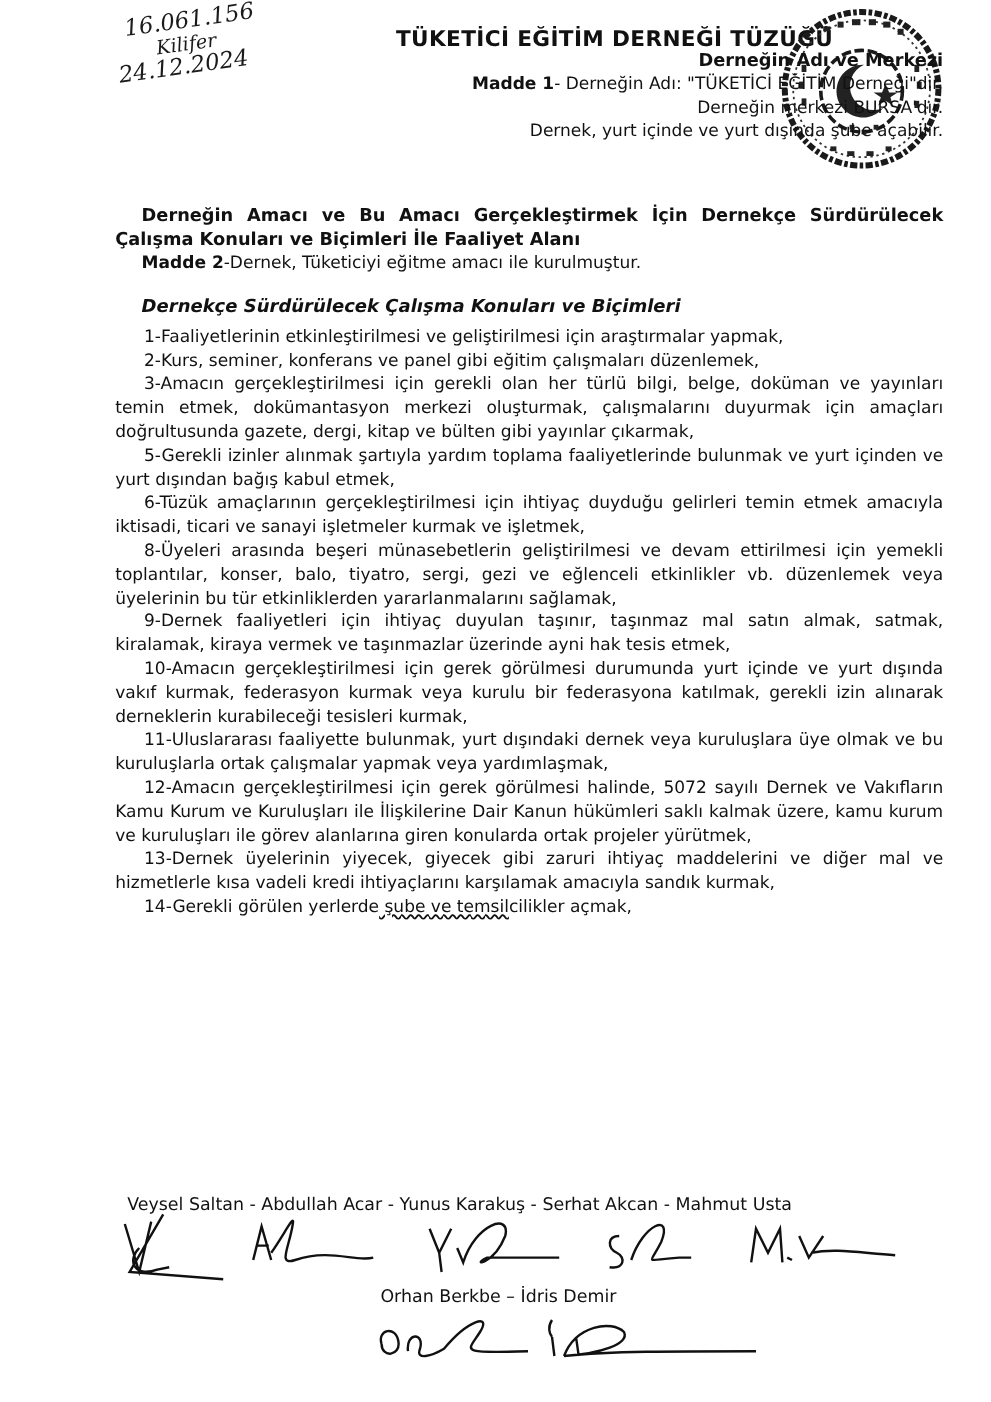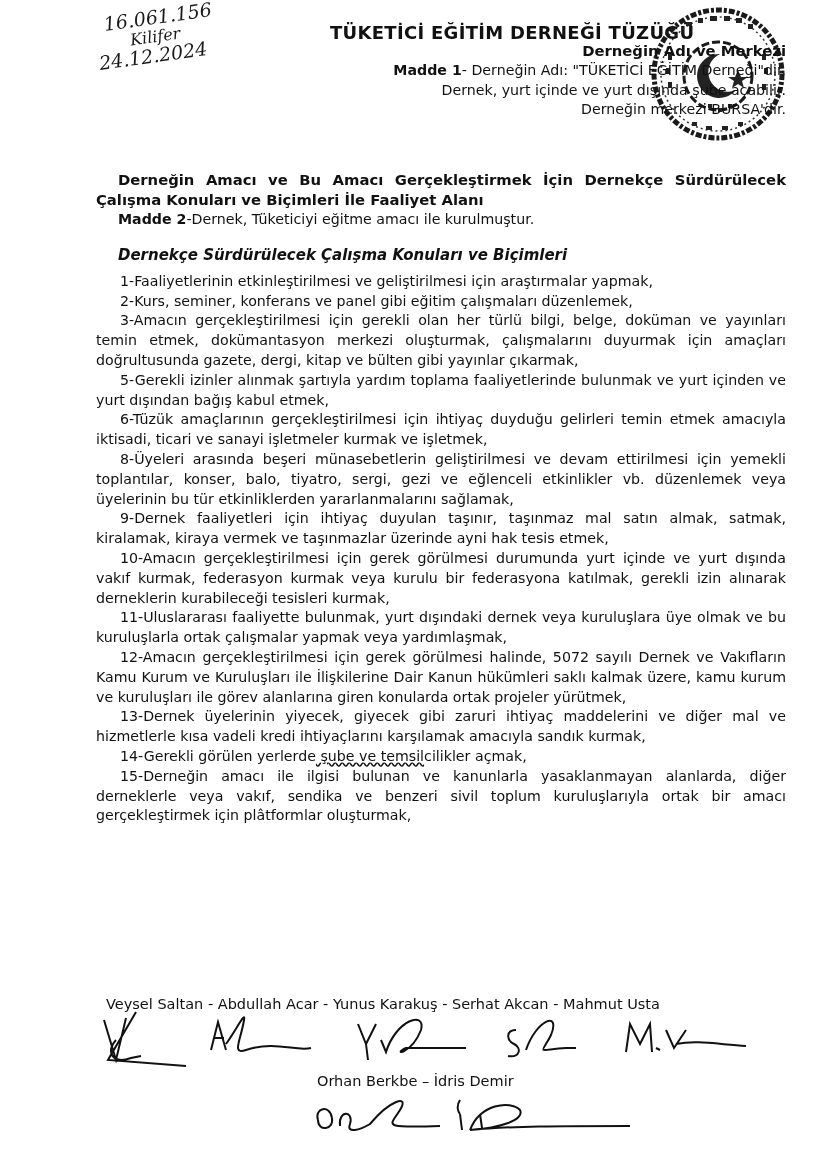--- a/index.html
+++ b/index.html
@@ -57,22 +57,22 @@
       <rect x="70" y="104" width="4" height="4"></rect>
       <rect x="80" y="100" width="4" height="4"></rect>
   </g>
 </svg>
 
 <div class="block" style="top:41px;text-align:right;">
   <div class="h">Derneğin Adı ve Merkezi</div>
   <div>
     <span class="b">Madde 1</span><span>- Derneğin Adı: "</span><span class="u">TÜKETİCİ EĞİTİM </span><span>Derneği"dir.</span>
   </div>
+  <div>Derneğin merkezi  BURSA'dır.</div>
   <div>Dernek, yurt içinde ve yurt dışında şube açabilir.</div>
-  <div>Derneğin merkezi  BURSA'dır.</div>
 </div>
 
 <div class="full" style="top:170px;">
   <p class="para h" style="text-indent:22px; text-align-last:left;">Derneğin Amacı ve Bu Amacı Gerçekleştirmek İçin Dernekçe Sürdürülecek Çalışma Konuları ve Biçimleri İle Faaliyet Alanı</p>
   <div style="padding-left:22px;">
     <span class="b">Madde 2</span><span>-Dernek, Tüketiciyi eğitme amacı ile kurulmuştur.</span>
   </div>
 </div>
 
 <div class="full" style="top:246px;">
@@ -86,21 +86,20 @@
       <p class="para ind">8-Üyeleri arasında beşeri münasebetlerin geliştirilmesi ve devam ettirilmesi için yemekli toplantılar, konser, balo, tiyatro, sergi, gezi ve eğlenceli etkinlikler vb. düzenlemek veya üyelerinin bu tür etkinliklerden yararlanmalarını sağlamak,</p>
       <p class="para ind">9-Dernek faaliyetleri için ihtiyaç duyulan taşınır, taşınmaz mal satın almak, satmak, kiralamak, kiraya vermek ve taşınmazlar üzerinde ayni hak tesis etmek,</p>
       <p class="para ind">10-Amacın gerçekleştirilmesi için gerek görülmesi durumunda yurt içinde ve yurt dışında vakıf kurmak, federasyon kurmak veya kurulu bir federasyona katılmak, gerekli izin alınarak derneklerin kurabileceği tesisleri kurmak,</p>
       <p class="para ind">11-Uluslararası faaliyette bulunmak, yurt dışındaki dernek veya kuruluşlara üye olmak ve bu kuruluşlarla ortak çalışmalar yapmak veya yardımlaşmak,</p>
       <p class="para ind">12-Amacın gerçekleştirilmesi için gerek görülmesi halinde, 5072 sayılı Dernek ve Vakıfların Kamu Kurum ve Kuruluşları ile İlişkilerine Dair Kanun hükümleri saklı kalmak üzere, kamu kurum ve kuruluşları ile görev alanlarına giren konularda ortak projeler yürütmek,</p>
       <p class="para ind">13-Dernek üyelerinin yiyecek, giyecek gibi zaruri ihtiyaç maddelerini ve diğer mal ve hizmetlerle kısa vadeli kredi ihtiyaçlarını karşılamak amacıyla sandık kurmak,</p>
     </div>
   <p class="para ind">
     <span>14-Gerekli görülen yerlerde</span><span class="wavy"> şube ve temsil</span><span>cilikler açmak,</span>
   </p>
-  <p class="para ind">15-Derneğin amacı ile ilgisi bulunan ve kanunlarla yasaklanmayan alanlarda, diğer derneklerle veya vakıf, sendika ve benzeri sivil toplum kuruluşlarıyla ortak bir amacı gerçekleştirmek için plâtformlar oluşturmak,</p>
 </div>
 
 <div class="sig-names" style="left:106px; top:996px;">Veysel Saltan - Abdullah Acar - Yunus Karakuş - Serhat Akcan - Mahmut Usta</div>
 <svg class="sig" style="left:96px; top:1010px;" width="640" height="60">
   <path d="M8 10 L20 50 L30 8 M20 30 C10 40 15 55 35 48 L45 46 M40 2 L12 50 L90 56" fill="none" stroke="#111" stroke-width="2"></path>
   <path d="M115 40 L122 12 L130 40 M118 28 L128 28 M130 34 C140 20 150 0 148 10 C145 30 135 45 150 40 C180 30 200 42 215 38" fill="none" stroke="#111" stroke-width="2"></path>
   <path d="M262 14 L270 34 L280 14 M270 34 L272 50 M285 30 L290 42 C300 10 330 0 325 20 C315 45 295 45 310 38 L370 38" fill="none" stroke="#111" stroke-width="2"></path>
   <path d="M420 20 C410 20 410 30 418 34 C426 38 424 48 412 46 M430 40 C440 10 465 0 455 25 C445 45 440 40 470 38 L480 38" fill="none" stroke="#111" stroke-width="2"></path>
   <path d="M530 42 L534 14 L544 34 L554 14 L556 42 M560 38 L564 40 M570 20 L578 38 L590 20 M580 34 C600 30 620 34 650 36" fill="none" stroke="#111" stroke-width="2"></path>
 </svg>

